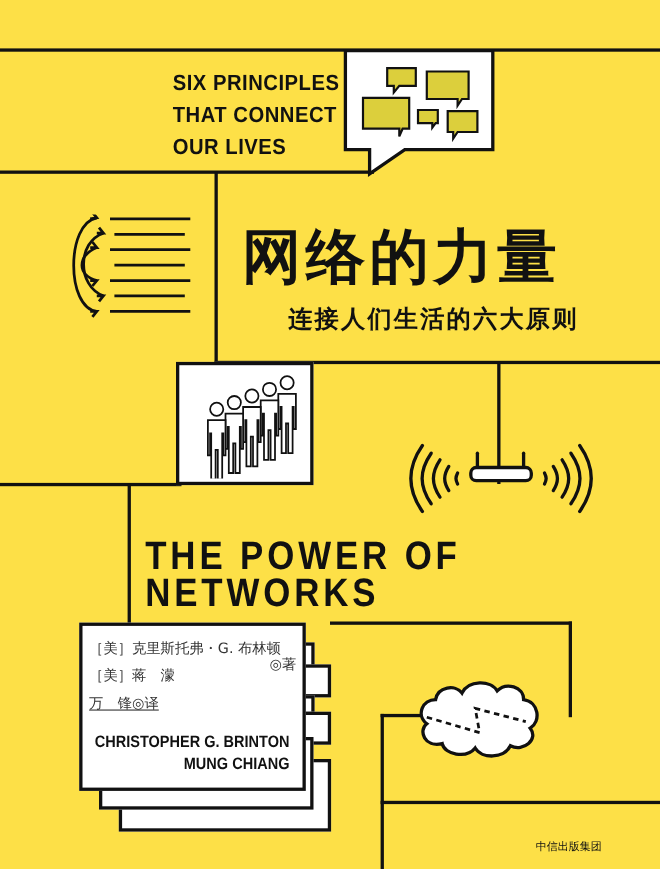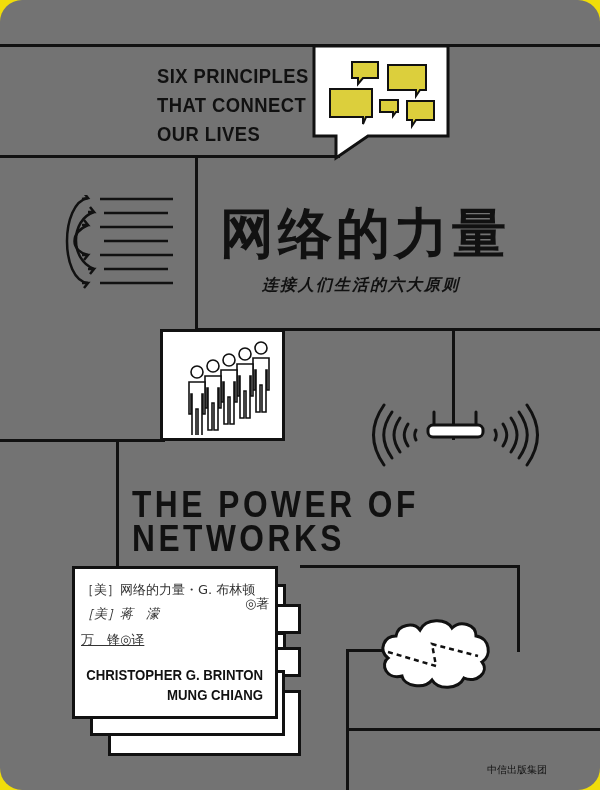--- a/index.html
+++ b/index.html
@@ -1,23 +1,23 @@
 <!DOCTYPE html>
 <html><head>
 <meta charset="utf-8">
 <style>
   html, body { margin:0; padding:0; }
   body { width:600px; height:790px; overflow:hidden; background:#f0dd0a; font-family:"DejaVu Sans", sans-serif; }
-  .cover { position:relative; width:600px; height:790px; background:#737373; overflow:hidden;border-radius:22px; }
+  .cover { position:relative; width:600px; height:790px; background:#fde047; overflow:hidden; }
   .line { position:absolute; background:#111; }
   .abs { position:absolute; }
   .tagline { left:157px; top:62px; font-family:"Liberation Sans", sans-serif; font-weight:bold; font-size:20px; line-height:29px; letter-spacing:0.5px; color:#111; transform:scaleX(0.92); transform-origin:left top; }
   .tagline div { white-space:nowrap; }
   .zh-title { left:220px; top:198px; font-size:54px; font-weight:bold; color:#111; letter-spacing:4px; white-space:nowrap; }
-  .zh-sub { left:262px; top:275px; font-size:16px; font-weight:bold; color:#111; letter-spacing:2px; white-space:nowrap;font-style:italic; }
+  .zh-sub { left:262px; top:275px; font-size:22px; font-weight:bold; color:#111; letter-spacing:2px; white-space:nowrap; }
   .en-title { left:132px; top:488px; font-family:"Liberation Sans", sans-serif; font-weight:bold; font-size:36px; line-height:34px; letter-spacing:4px; color:#111; transform:scaleX(0.88); transform-origin:left top; white-space:nowrap; }
   .card { position:absolute; background:#fff; border:3px solid #111; box-sizing:border-box; }
   .credit { position:absolute; font-size:13px; color:#333; white-space:nowrap; }
   .authors-en { position:absolute; font-family:"Liberation Sans", sans-serif; font-weight:bold; font-size:15px; line-height:20px; color:#111; text-align:right; right:0; transform:scaleX(0.88); transform-origin:right top; white-space:nowrap; }
   .publisher { left:487px; top:763px; font-size:10px; font-weight:normal; color:#111; white-space:nowrap; }
 </style>
 </head>
 <body>
 
 <div class="cover">
@@ -128,23 +128,23 @@
   <div>
     <div class="card" style="left:266px;top:584px;width:20px;height:24px;"></div>
     <div class="card" style="left:266px;top:604px;width:35px;height:30px;"></div>
     <div class="card" style="left:266px;top:632px;width:20px;height:18px;"></div>
     <div class="card" style="left:266px;top:647px;width:35px;height:30px;"></div>
     <div class="card" style="left:108px;top:690px;width:193px;height:66px;"></div>
     <div class="card" style="left:90px;top:670px;width:195px;height:66px;"></div>
   </div>
 
   <div class="card" style="left:72px;top:566px;width:206px;height:153px;">
-    <div class="credit" style="left:6px;top:12px;">［美］网络的力量・G. 布林顿</div>
+    <div class="credit" style="left:6px;top:12px;">［美］克里斯托弗・G. 布林顿</div>
     <div class="credit" style="left:170px;top:26px;">◎著</div>
-    <div class="credit" style="left:6px;top:36px;font-style:italic;">［美］蒋　濛</div>
+    <div class="credit" style="left:6px;top:36px;">［美］蒋　濛</div>
     <div class="credit" style="left:6px;top:62px;text-decoration:underline;">
       <span>万　锋</span><span>◎译</span>
     </div>
     <div class="abs" style="right:12px;top:96px;width:190px;height:44px;">
       <div class="authors-en" style="top:0;">
         <div>CHRISTOPHER G. BRINTON</div>
         <div>MUNG CHIANG</div>
       </div>
     </div>
   </div>

